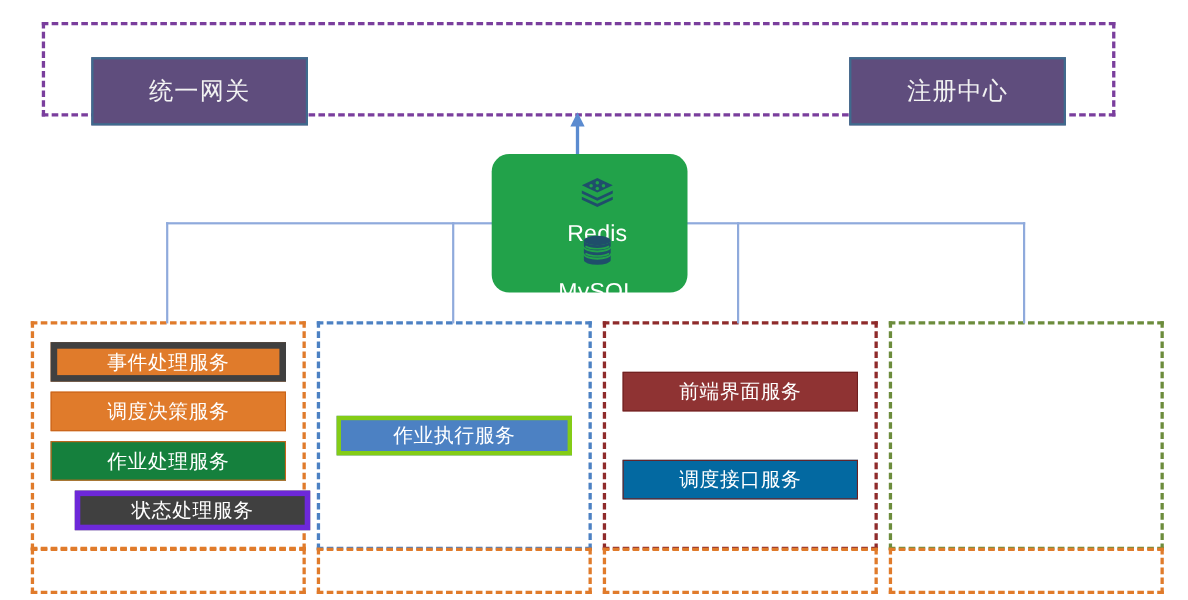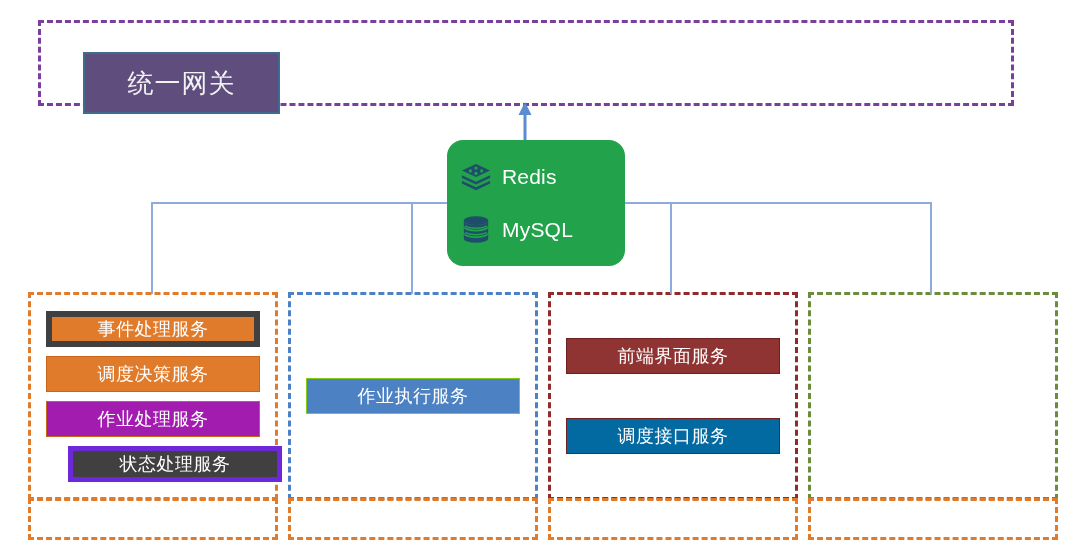--- a/index.html
+++ b/index.html
@@ -44,21 +44,21 @@
   .platform-box {
     width: 197px;
     height: 62px;
     background: #5F4D7D;
     border: 2px solid #3F6B8E;
     box-sizing: border-box;
     display: flex;
     align-items: center;
     justify-content: center;
     color: #F2F2F2;
-    font-size: 26px;
+    font-size: 22px;
     letter-spacing: 1px;
     margin-top: 40px;
   }
 
   
   .middleware {
     position: absolute;
     left: 447px;
     top: 140px;
     width: 178px;
@@ -70,20 +70,21 @@
     display: flex;
     flex-direction: column;
     justify-content: space-around;
     z-index: 6;
   }
   .mw-row {
     display: flex;
     align-items: center;
     gap: 11px;
     height: 34px;
+    flex-direction: column;
   }
   .mw-row .label {
     color: #ffffff;
     font-size: 21px;
     letter-spacing: 0.2px;
   }
   .mw-icon {
     width: 30px;
     height: 30px;
     flex: 0 0 30px;
@@ -166,20 +167,23 @@
   <svg class="arrow-up" style="left:515px; top:100px;" width="20" height="44" viewBox="0 0 20 44">
     <line x1="10" y1="44" x2="10" y2="12" stroke="#5B8BD0" stroke-width="3"></line>
     <polygon points="10,2 3.5,15 16.5,15" fill="#5B8BD0"></polygon>
   </svg>
 
   <div class="platform-band"></div>
   <div class="platform-row">
     <div class="platform-box">
       <span>统一网关</span>
     </div>
+    <div class="platform-box">
+      <span>注册中心</span>
+    </div>
   </div>
 
   <div class="middleware">
 
     <div class="mw-row">
       <svg class="mw-icon" viewBox="0 0 32 32">
         <g fill="#1F4E6B">
           <path d="M16 2 L31 9 L16 16 L1 9 Z"></path>
           <path d="M1 14 L16 21 L31 14 L31 17 L16 24 L1 17 Z"></path>
           <path d="M1 20 L16 27 L31 20 L31 23 L16 30 L1 23 Z"></path>
@@ -213,35 +217,35 @@
   </div>
 
   <div class="group col-server" style="border-color:#E07B2B;"></div>
   <div class="group-inner col-server">
     <div class="svc" style="background:#E07B2B; border:6px solid #404040;">
       <span>事件处理服务</span>
     </div>
     <div class="svc" style="background:#E07B2B; border:1px solid #C9641B;align-items:center;">
       <span>调度决策服务</span>
     </div>
-    <div class="svc" style="background:#a21caf; border:1px solid #C9641B;">
+    <div class="svc" style="background:#15803d; border:1px solid #C9641B;">
       <span>作业处理服务</span>
     </div>
     <div class="svc" style="background:#404040; border:5px solid #6d28d9;margin-left:44px;">
       <span>状态处理服务</span>
     </div>
   </div>
   <div class="footer-dash col-server"></div>
   <div class="footer-dash col-server" style="border:none;">
     
   </div>
 
   <div class="group col-agent" style="border-color:#4C81C3;"></div>
   <div class="group-inner col-agent">
-    <div class="svc" style="background:#4C81C3; border:1px solid #84cc16;">
+    <div class="svc" style="background:#4C81C3; border:4px solid #84cc16;">
       <span>作业执行服务</span>
     </div>
   </div>
   <div class="footer-dash col-agent"></div>
   <div class="footer-dash col-agent" style="border:none;">
     
   </div>
 
   <div class="group col-web" style="border-color:#8F2B2B;"></div>
   <div class="group-inner col-web">

